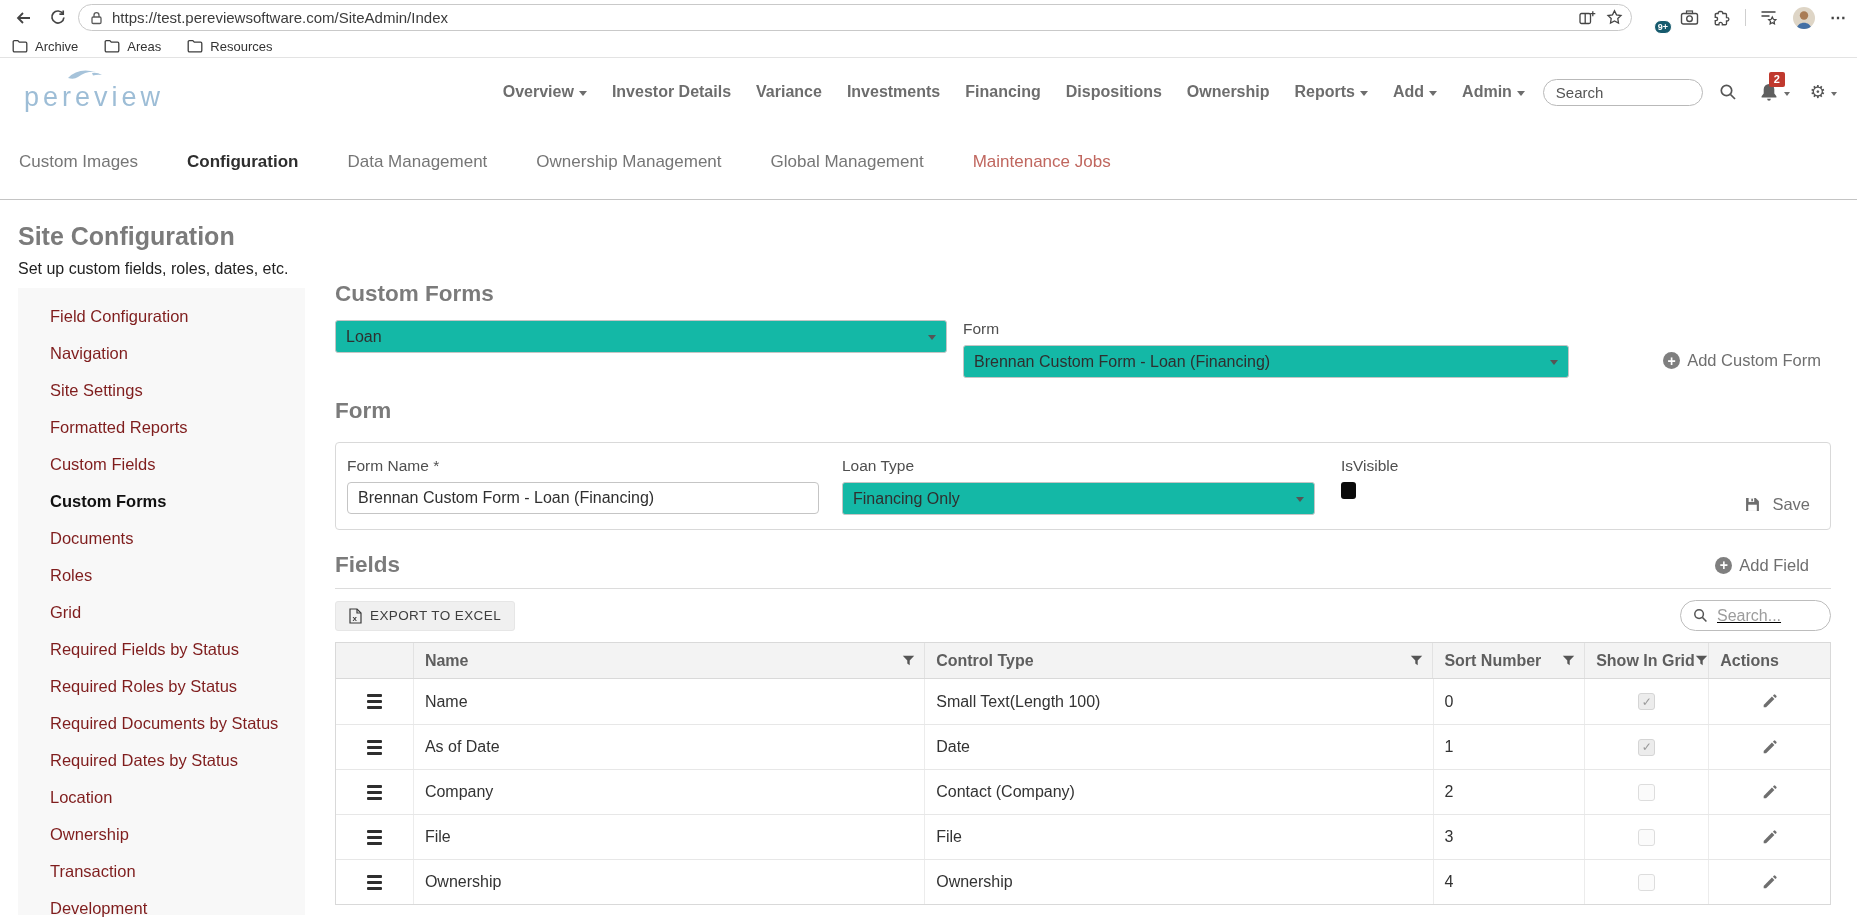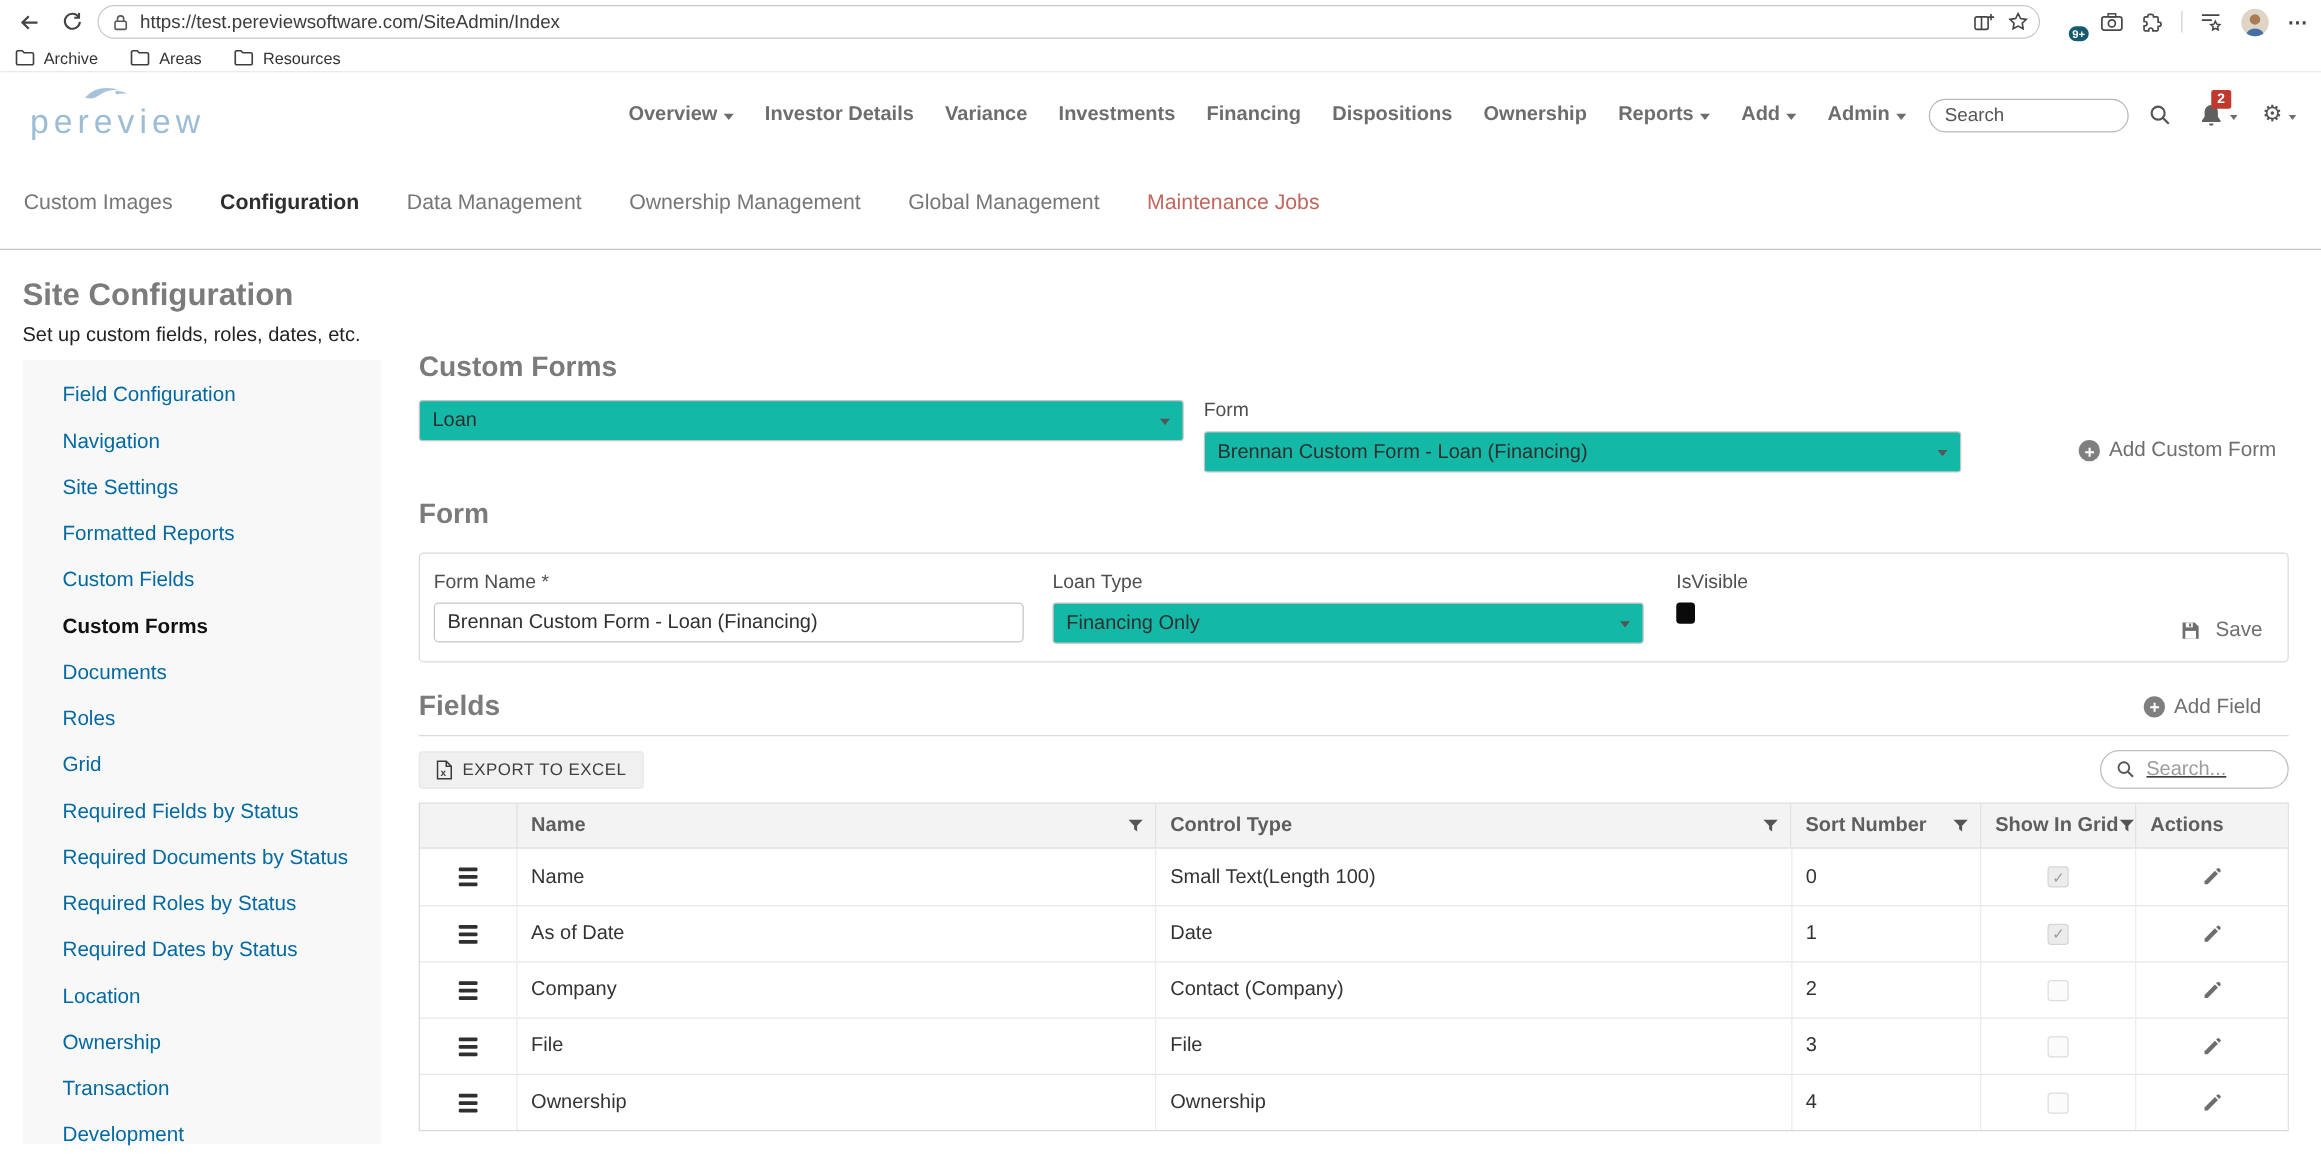--- a/index.html
+++ b/index.html
@@ -33,33 +33,33 @@
   .caret { width:0; height:0; border-left:4px solid transparent; border-right:4px solid transparent; border-top:5px solid #6d6d6d; margin-top:2px; }
   .hdr-search { width:160px; height:27px; border:1px solid #b9b9b9; border-radius:14px; padding:0 12px; font-size:15px; color:#444; outline:none; font-family:"Liberation Sans",sans-serif; }
   .hdr-search::placeholder { color:#555; }
   .hdr-ic { display:flex; align-items:center; cursor:pointer; margin-left:16px; }
   .bell-wrap { position:relative; margin-left:22px; cursor:pointer; display:flex; align-items:center; }
   .bell-badge { position:absolute; top:-10px; left:10px; background:#c0392e; color:#fff; font-size:11px; font-weight:bold; min-width:16px; height:15px; display:flex; align-items:center; justify-content:center; border-radius:2px; padding:0 2px; }
   .mini-caret { width:0; height:0; border-left:3.5px solid transparent; border-right:3.5px solid transparent; border-top:4.5px solid #6d6d6d; margin-left:5px; margin-top:3px; }
   .gear { font-family:"DejaVu Sans",sans-serif; font-size:18px; color:#555; line-height:1; }
 
   
-  .tabs { position:absolute; left:19px; top:152px; display:flex; gap:38px; }
+  .tabs { position:absolute; left:19px; top:152px; display:flex; gap:49px; }
   .tab { font-size:17px; color:#767676; cursor:pointer; white-space:nowrap; }
   .tab-active { color:#2e2e2e; font-weight:bold; }
   .tab-highlight { color:#c0675f; }
   .hr-top { position:absolute; left:0; top:199px; width:1857px; height:1px; background:#c4c4c4; }
 
   
   .page-title { position:absolute; left:18px; top:222px; font-size:25px; font-weight:bold; color:#7b7b7b; }
   .page-sub { position:absolute; left:18px; top:260px; font-size:16px; color:#222; }
 
   
   .sidebar { position:absolute; left:18px; top:288px; width:287px; height:627px; background:#f8f8f8; padding-top:10px; }
-  .side-item { height:37px; line-height:37px; padding-left:32px; font-size:16.5px; color:#0369a1; cursor:pointer; white-space:nowrap; }
+  .side-item { height:37px; line-height:37px; padding-left:32px; font-size:16.5px; color:#7f1d1d; cursor:pointer; white-space:nowrap; }
   .side-item.active { color:#111; font-weight:bold; }
 
   
   .main { position:absolute; left:335px; top:281px; width:1496px; }
   .sec-h { font-size:22.5px; font-weight:bold; color:#7b7b7b; }
   .field-label { font-size:15.5px; color:#4f4f4f; margin-bottom:7px; }
   .kselect { position:relative; height:33px; border:1px solid #c5c5c5; border-radius:3px; background:#14b8a6; display:flex; align-items:center; padding:0 28px 0 10px; cursor:pointer; }
   .kselect .val { font-size:16px; color:#2f2f2f; white-space:nowrap; overflow:hidden; }
   .kselect .sel-caret { position:absolute; right:10px; top:14px; width:0; height:0; border-left:4.5px solid transparent; border-right:4.5px solid transparent; border-top:5.5px solid #555; }
   .ktext { height:32px; border:1px solid #c5c5c5; border-radius:4px; padding:0 10px; font-size:16px; color:#2f2f2f; outline:none; width:100%; font-family:"Liberation Sans",sans-serif; background:#fff; }
@@ -298,22 +298,22 @@
       <div class="side-item">Field Configuration</div>
       <div class="side-item">Navigation</div>
       <div class="side-item">Site Settings</div>
       <div class="side-item">Formatted Reports</div>
       <div class="side-item">Custom Fields</div>
       <div class="side-item active">Custom Forms</div>
       <div class="side-item">Documents</div>
       <div class="side-item">Roles</div>
       <div class="side-item">Grid</div>
       <div class="side-item">Required Fields by Status</div>
+      <div class="side-item">Required Roles by Status</div>
       <div class="side-item">Required Documents by Status</div>
-      <div class="side-item">Required Roles by Status</div>
       <div class="side-item">Required Dates by Status</div>
       <div class="side-item">Location</div>
       <div class="side-item">Ownership</div>
       <div class="side-item">Transaction</div>
       <div class="side-item">Development</div>
     </div>
 
   <div class="main">
 
     <div class="sec-h">Custom Forms</div>

